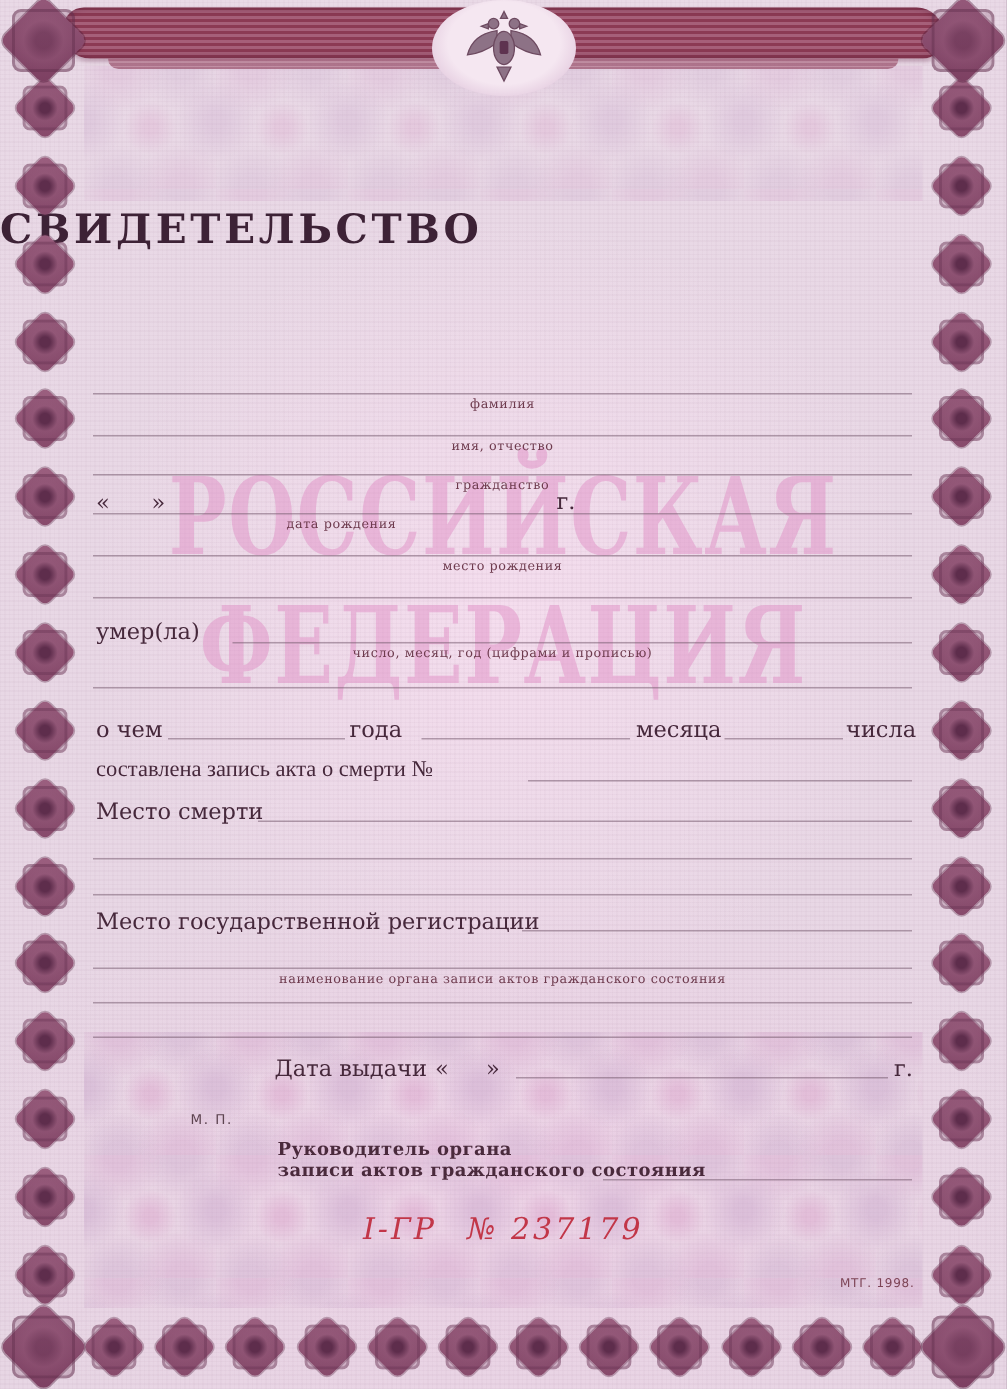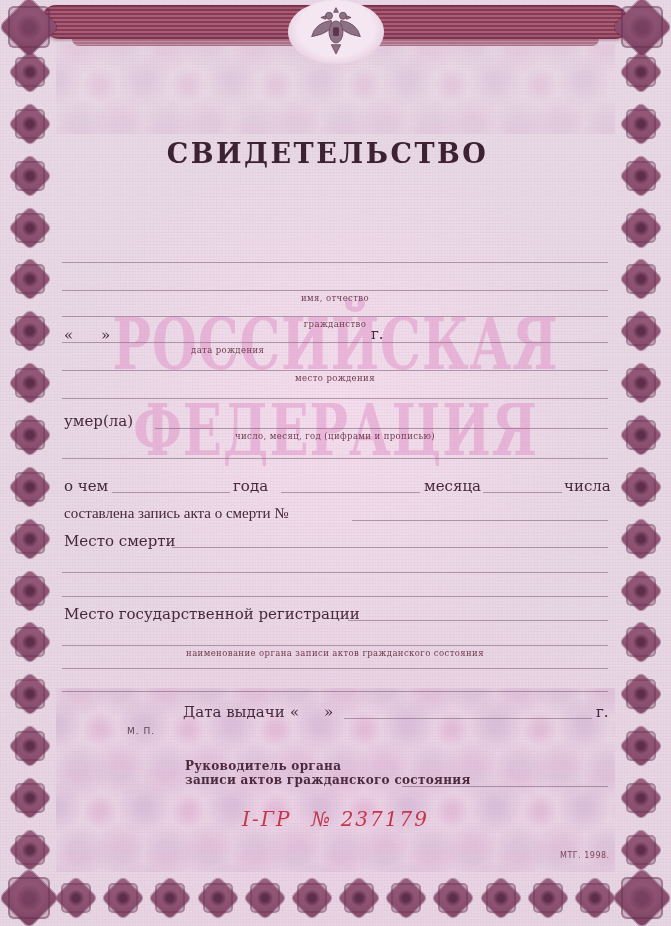--- a/index.html
+++ b/index.html
@@ -53,21 +53,21 @@
       radial-gradient(circle at 0% 45%, rgba(197,160,200,.45) 0 6%, rgba(197,160,200,0) 28%),
       radial-gradient(circle at 100% 45%, rgba(197,160,200,.45) 0 6%, rgba(197,160,200,0) 28%),
       radial-gradient(circle at 26% 0%, rgba(206,150,196,.35) 0 9%, transparent 30%),
       radial-gradient(circle at 74% 100%, rgba(206,150,196,.35) 0 9%, transparent 30%),
       radial-gradient(circle at 74% 0%, rgba(188,150,192,.30) 0 8%, transparent 28%),
       radial-gradient(circle at 26% 100%, rgba(188,150,192,.30) 0 8%, transparent 28%);
     background-size:88px 82px;}
   .band.top{top:44px;height:90px;opacity:.55;}
   .band.bottom{top:688px;height:184px;opacity:.85;}
   
-  .title{position:absolute;left:0;right:16px;text-align:center;
+  .title{position:absolute;left:0;right:16px;text-align:left;
     font:700 27px "DejaVu Serif",serif;color:#3d2236;letter-spacing:2.5px;z-index:2;}
   .wm{position:absolute;left:0;right:0;text-align:center;z-index:1;
     font:700 54px "DejaVu Serif",serif;color:rgba(223,140,196,.48);
     letter-spacing:1px;transform:scale(.95,1.32);transform-origin:50% 50%;}
   .line{position:absolute;left:62px;right:63px;height:0;
     border-bottom:1px solid rgba(122,95,115,.55);z-index:2;}
   .lbl{position:absolute;font:8.5px "DejaVu Serif",serif;color:#6e3b4e;
     letter-spacing:.4px;z-index:2;white-space:nowrap;}
   .lbl.c{left:62px;right:63px;text-align:center;}
   .txt{position:absolute;font:15px "DejaVu Serif",serif;color:#46283b;z-index:2;white-space:nowrap;}
@@ -160,20 +160,21 @@
       <div class="med"></div>
       <div class="med"></div>
       <div class="med"></div>
       <div class="med"></div>
       <div class="med"></div>
     </div>
 
   <div class="title" style="top:138px;">СВИДЕТЕЛЬСТВО</div>
 
   <div class="line" style="top:262px;"></div>
+  <div class="lbl c" style="top:265px;">фамилия</div>
 
   <div class="line" style="top:290px;"></div>
   <div class="lbl c" style="top:293px;">имя, отчество</div>
 
   <div class="line" style="top:316px;"></div>
   <div class="lbl c" style="top:319px;">гражданство</div>
 
   <div class="txt" style="left:64px;top:326px;">«</div>
   <div class="txt" style="left:101px;top:326px;">»</div>
   <div class="txt" style="left:371px;top:325px;">г.</div>
@@ -215,21 +216,21 @@
   <div class="lbl c" style="top:648px;">наименование органа записи актов гражданского состояния</div>
   <div class="line" style="top:668px;"></div>
   <div class="line" style="top:691px;"></div>
 
   <div class="txt" style="left:183px;top:703px;">Дата выдачи</div>
   <div class="txt" style="left:290px;top:703px;">«</div>
   <div class="txt" style="left:324px;top:703px;">»</div>
   <div class="line" style="top:718px;left:344px;right:auto;width:248px;"></div>
   <div class="txt" style="left:596px;top:703px;">г.</div>
 
-  <div class="txt small" style="left:127px;top:726px;">М. П.</div>
+  <div class="txt small" style="left:127px;top:742px;">М. П.</div>
   <div class="txt head-sign" style="left:185px;top:759px;">Руководитель органа</div>
   <div class="txt head-sign" style="left:185px;top:773px;">записи актов гражданского состояния</div>
   <div class="line" style="top:786px;left:402px;"></div>
 
   <div class="serial">
     <span>I-ГР</span><span>№ 237179</span>
   </div>
 
   <div class="printcode">МТГ. 1998.</div>
 </div>

